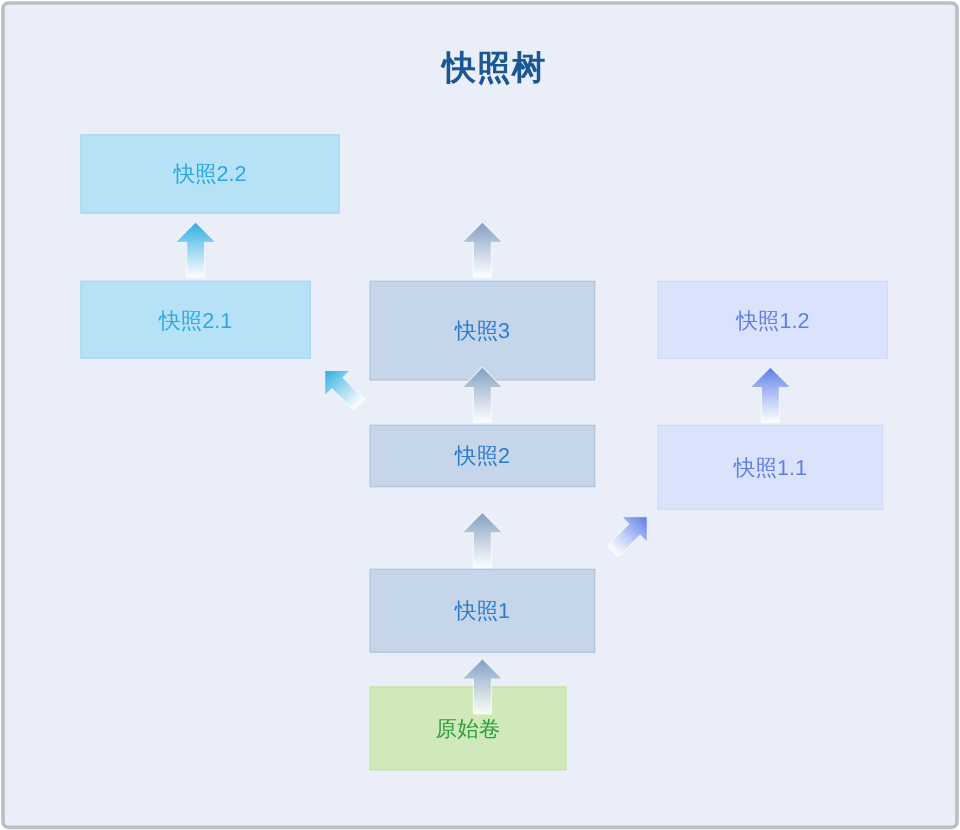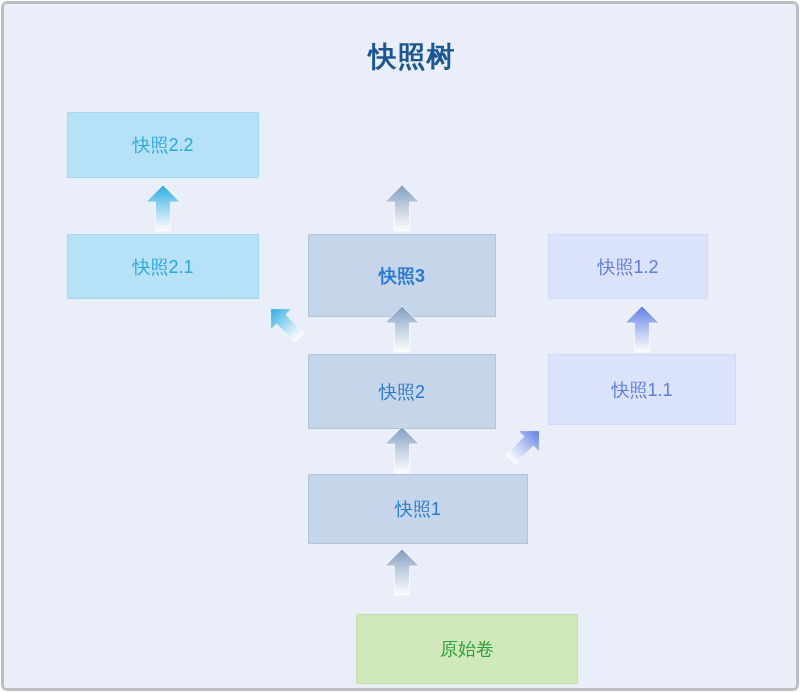--- a/index.html
+++ b/index.html
@@ -88,50 +88,50 @@
         <stop offset="0" style="stop-color: var(--cyan-arrow, #29abe2);"></stop>
         <stop offset="1" style="stop-color: #ffffff; stop-opacity: 0.85;"></stop>
       </linearGradient>
       <linearGradient id="grad-peri" x1="0" y1="0" x2="0" y2="1">
         <stop offset="0" style="stop-color: var(--lavender-arrow, #5b7ce8);"></stop>
         <stop offset="1" style="stop-color: #ffffff; stop-opacity: 0.85;"></stop>
       </linearGradient>
     </defs>
   </svg>
 
-  <div class="node cyan" style="left:63px; top:108px; width:192px; height:66px;">
+  <div class="node cyan" style="left:63px; top:108px; width:216px; height:66px;">
     <span>快照2.2</span>
   </div>
 
 
   <div class="node cyan" style="left:63px; top:230px; width:192px; height:65px;text-align:right;">
     <span>快照2.1</span>
   </div>
 
-  <div class="node steel" style="left:304px; top:230px; width:188px; height:83px;font-weight:bold;">
+  <div class="node steel" style="left:304px; top:230px; width:188px; height:83px;">
     <span>快照3</span>
   </div>
 
-  <div class="node lavender" style="left:544px; top:230px; width:160px; height:65px;">
+  <div class="node lavender" style="left:544px; top:230px; width:192px; height:65px;">
     <span>快照1.2</span>
   </div>
 
-  <div class="node steel" style="left:304px; top:350px; width:188px; height:75px;">
+  <div class="node steel" style="left:304px; top:350px; width:188px; height:52px;">
     <span>快照2</span>
   </div>
 
   <div class="node lavender" style="left:544px; top:350px; width:188px; height:71px;">
     <span>快照1.1</span>
   </div>
 
-  <div class="node steel" style="left:304px; top:470px; width:220px; height:70px;align-items:center;">
+  <div class="node steel" style="left:304px; top:470px; width:188px; height:70px;align-items:center;">
     <span>快照1</span>
   </div>
 
-  <div class="node green" style="left:304px; top:610px; width:222px; height:70px;margin-left:48px;">
+  <div class="node green" style="left:304px; top:568px; width:164px; height:70px;">
     <span>原始卷</span>
   </div>
 
   <svg class="arrow" style="left:381px; top:545px;" width="34" height="46" viewBox="0 0 34 46">
     <polygon points="17,0 0,17 9.5,17 9.5,46 24.5,46 24.5,17 34,17" fill="url(#grad-steel)"></polygon>
   </svg>
 
   <svg class="arrow" style="left:381px; top:423px;" width="34" height="46" viewBox="0 0 34 46">
     <polygon points="17,0 0,17 9.5,17 9.5,46 24.5,46 24.5,17 34,17" fill="url(#grad-steel)"></polygon>
   </svg>

